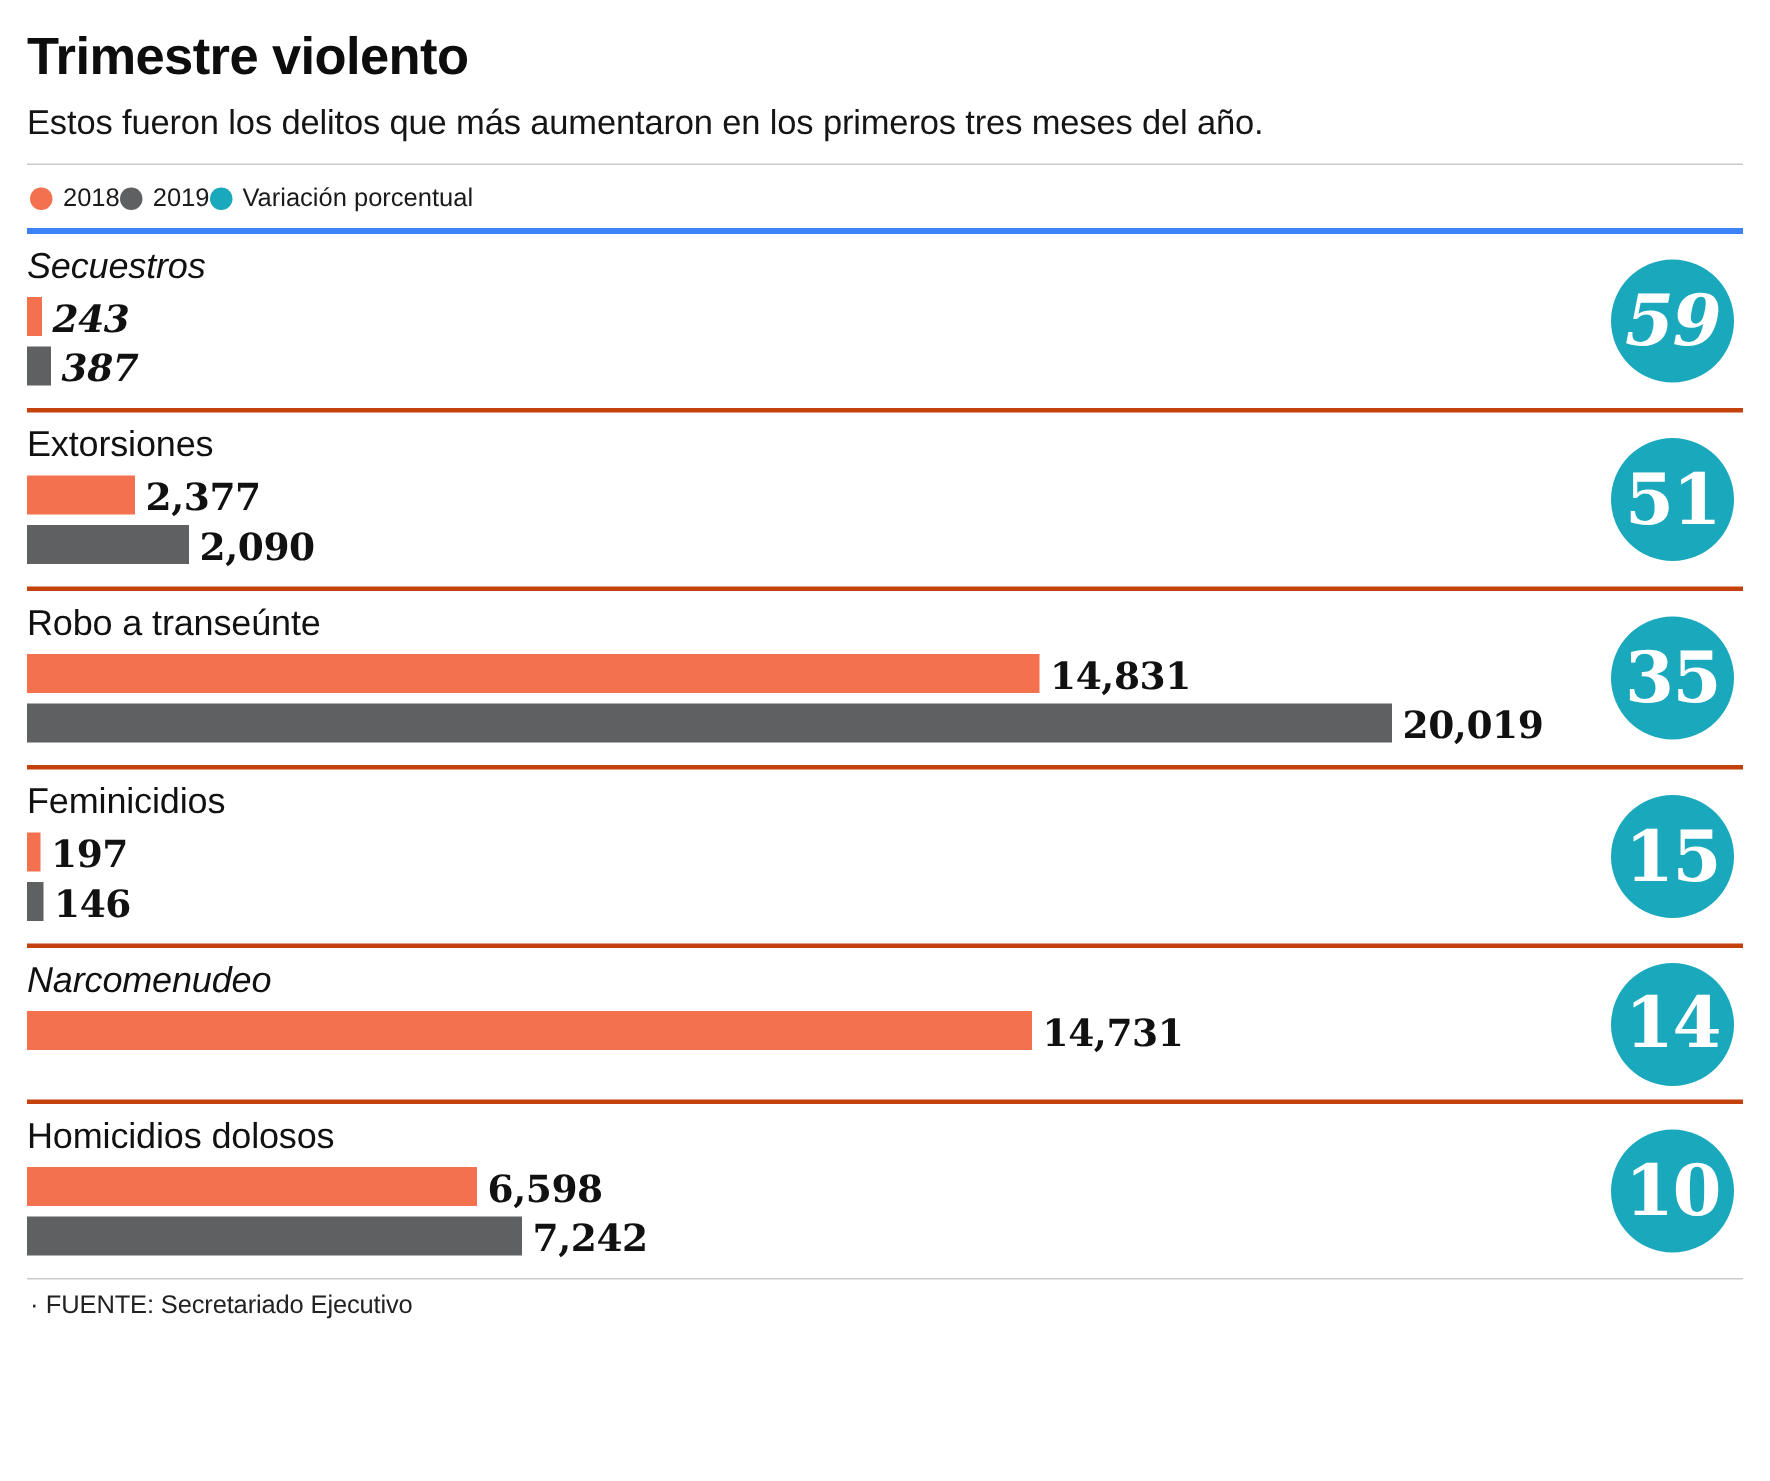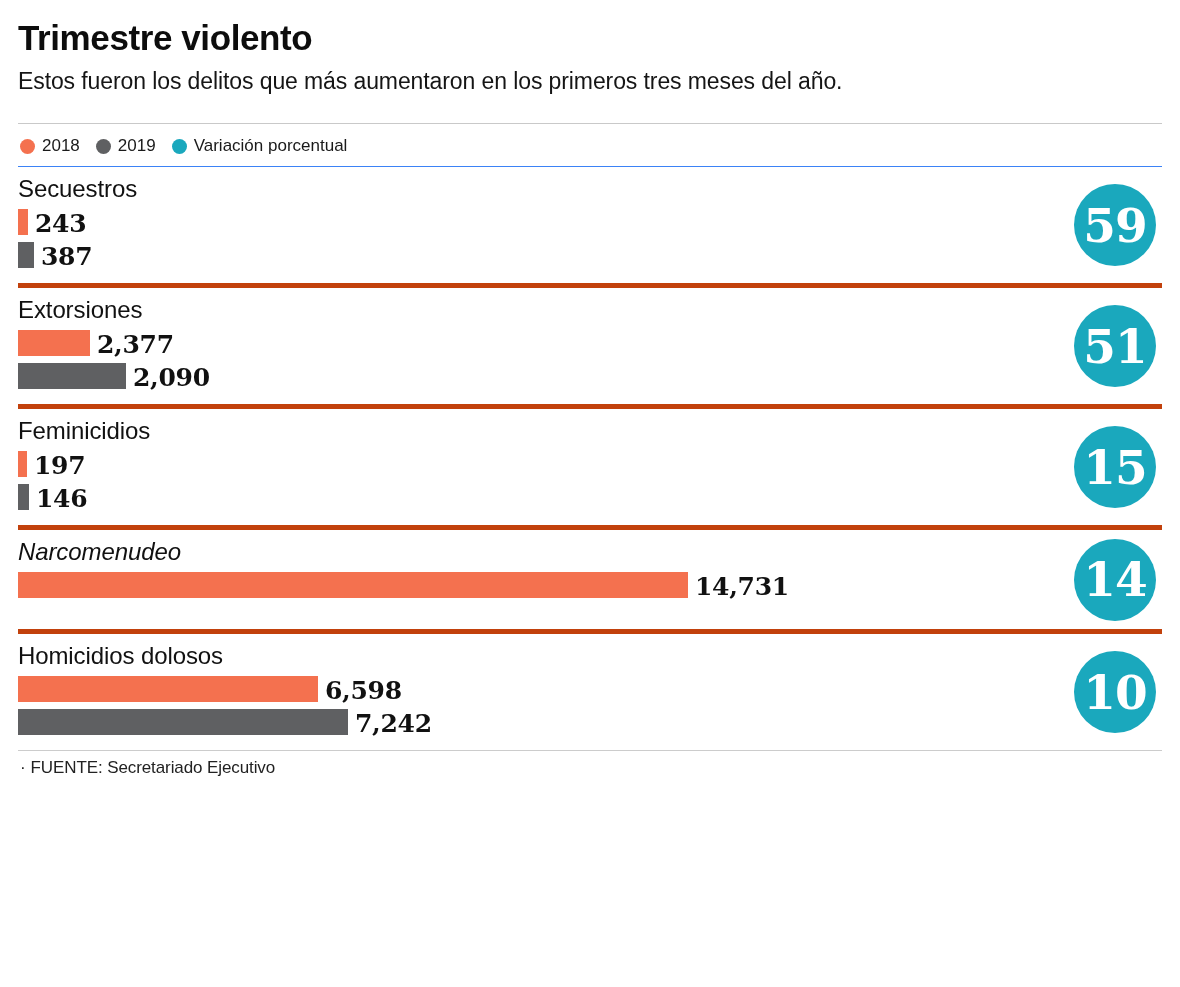--- a/index.html
+++ b/index.html
@@ -25,61 +25,60 @@
     font-size: 35px;
     font-weight: bold;
     letter-spacing: -0.4px;
     margin: 4px 0 10px 0;
     color: #0d0d0d;
   }
   .subtitle {
     font-size: 23px;
     font-weight: 400;
     color: #151515;
-    margin: 0 0 28px 0;
+    margin: 0 0 14px 0;
     letter-spacing: -0.1px;
   }
   .rule {
     border-top: 1px solid #c9c9c9;
     height: 0;
     width: 100%;
   }
   .rule-thin {
     border-top: 1px solid #cccccc;
   }
   .legend {
     display: flex;
     align-items: flex-start;
-    gap: 16px;
     padding: 12px 0 10px 2px;
   }
   .legend-item {
     display: flex;
     align-items: center;
     gap: 7px;
     font-size: 17px;
     color: #1a1a1a;
   }
   .legend-dot {
     width: 15px;
     height: 15px;
     border-radius: 50%;
     display: inline-block;
   }
   .rows {
     position: relative;
   }
   .row {
     position: relative;
-    border-top: 5px solid #c2410c;
+    border-top: 3px solid #c2410c;
     padding: 6px 0 8px 0;
     min-height: 104px;
     box-sizing: border-box;
   }
-  .row:first-child { border-top: 1px solid #3b82f6; }
+  .row:first-child { border-top: 4px solid #3b82f6; font-style: italic; }
   .row-label {
     font-size: 24px;
     color: #111111;
     margin: 2px 0 6px 0;
     letter-spacing: -0.1px;
   }
   .row-label.italic { font-style: italic; }
   .bar-line {
     display: flex;
     height: 28px;
@@ -172,20 +171,32 @@
         <span class="bar bar-2018" style="width:72px"></span>
         <span class="bar-value">2,377</span>
       </div>
       <div class="bar-line">
         <span class="bar bar-2019" style="width:108px"></span>
         <span class="bar-value">2,090</span>
       </div>
       <div class="badge">51</div>
     </div>
 
+    <div class="row">
+      <div class="row-label">Robo a transeúnte</div>
+      <div class="bar-line">
+        <span class="bar bar-2018" style="width:675px"></span>
+        <span class="bar-value">14,831</span>
+      </div>
+      <div class="bar-line">
+        <span class="bar bar-2019" style="width:910px"></span>
+        <span class="bar-value">20,019</span>
+      </div>
+      <div class="badge">35</div>
+    </div>
 
     <div class="row">
       <div class="row-label">Feminicidios</div>
       <div class="bar-line">
         <span class="bar bar-2018" style="width:9px"></span>
         <span class="bar-value">197</span>
       </div>
       <div class="bar-line">
         <span class="bar bar-2019" style="width:11px"></span>
         <span class="bar-value">146</span>

